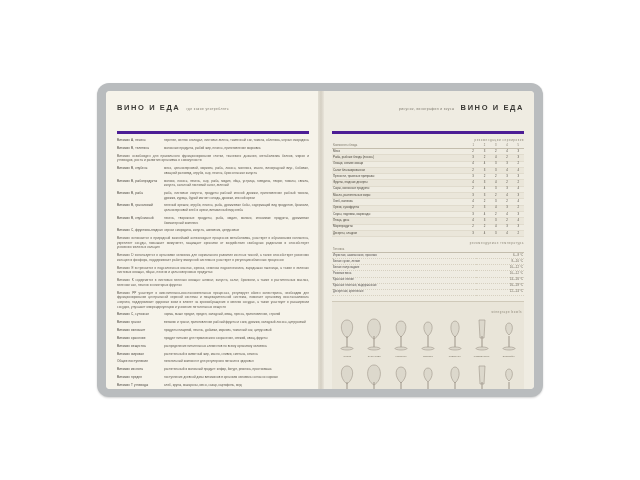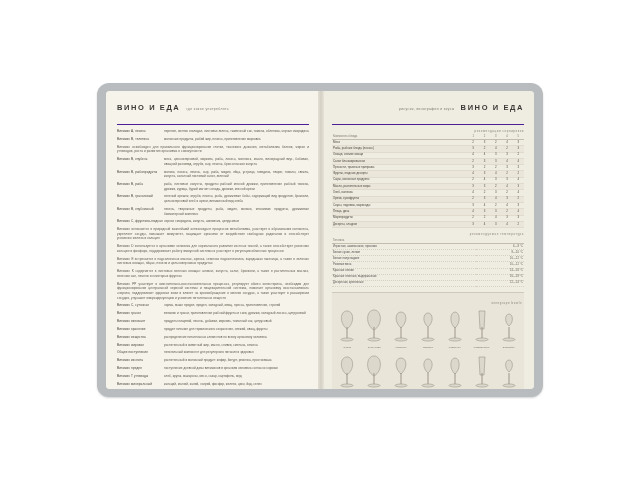--- a/index.html
+++ b/index.html
@@ -54,22 +54,22 @@
     background: linear-gradient(to right, #e3dfd4, #d5d0c4, #e8e4da);
   }
   .page-right {
     width: 210px;
     background: #efece2;
     padding: 12px 10px 8px 8px;
   }
   .page-header {
     display: flex;
     align-items: baseline;
-    border-bottom: 1px solid #4c1d95;
-    padding-bottom: 12px;
+    border-bottom: 3px solid #4c1d95;
+    padding-bottom: 19px;
     margin-bottom: 4px;
   }
   .page-header.right { justify-content: flex-end; }
   .page-title {
     font-size: 7.5px;
     letter-spacing: 1.6px;
     color: #3b3a36;
     font-weight: bold;
   }
   .page-subtitle {

